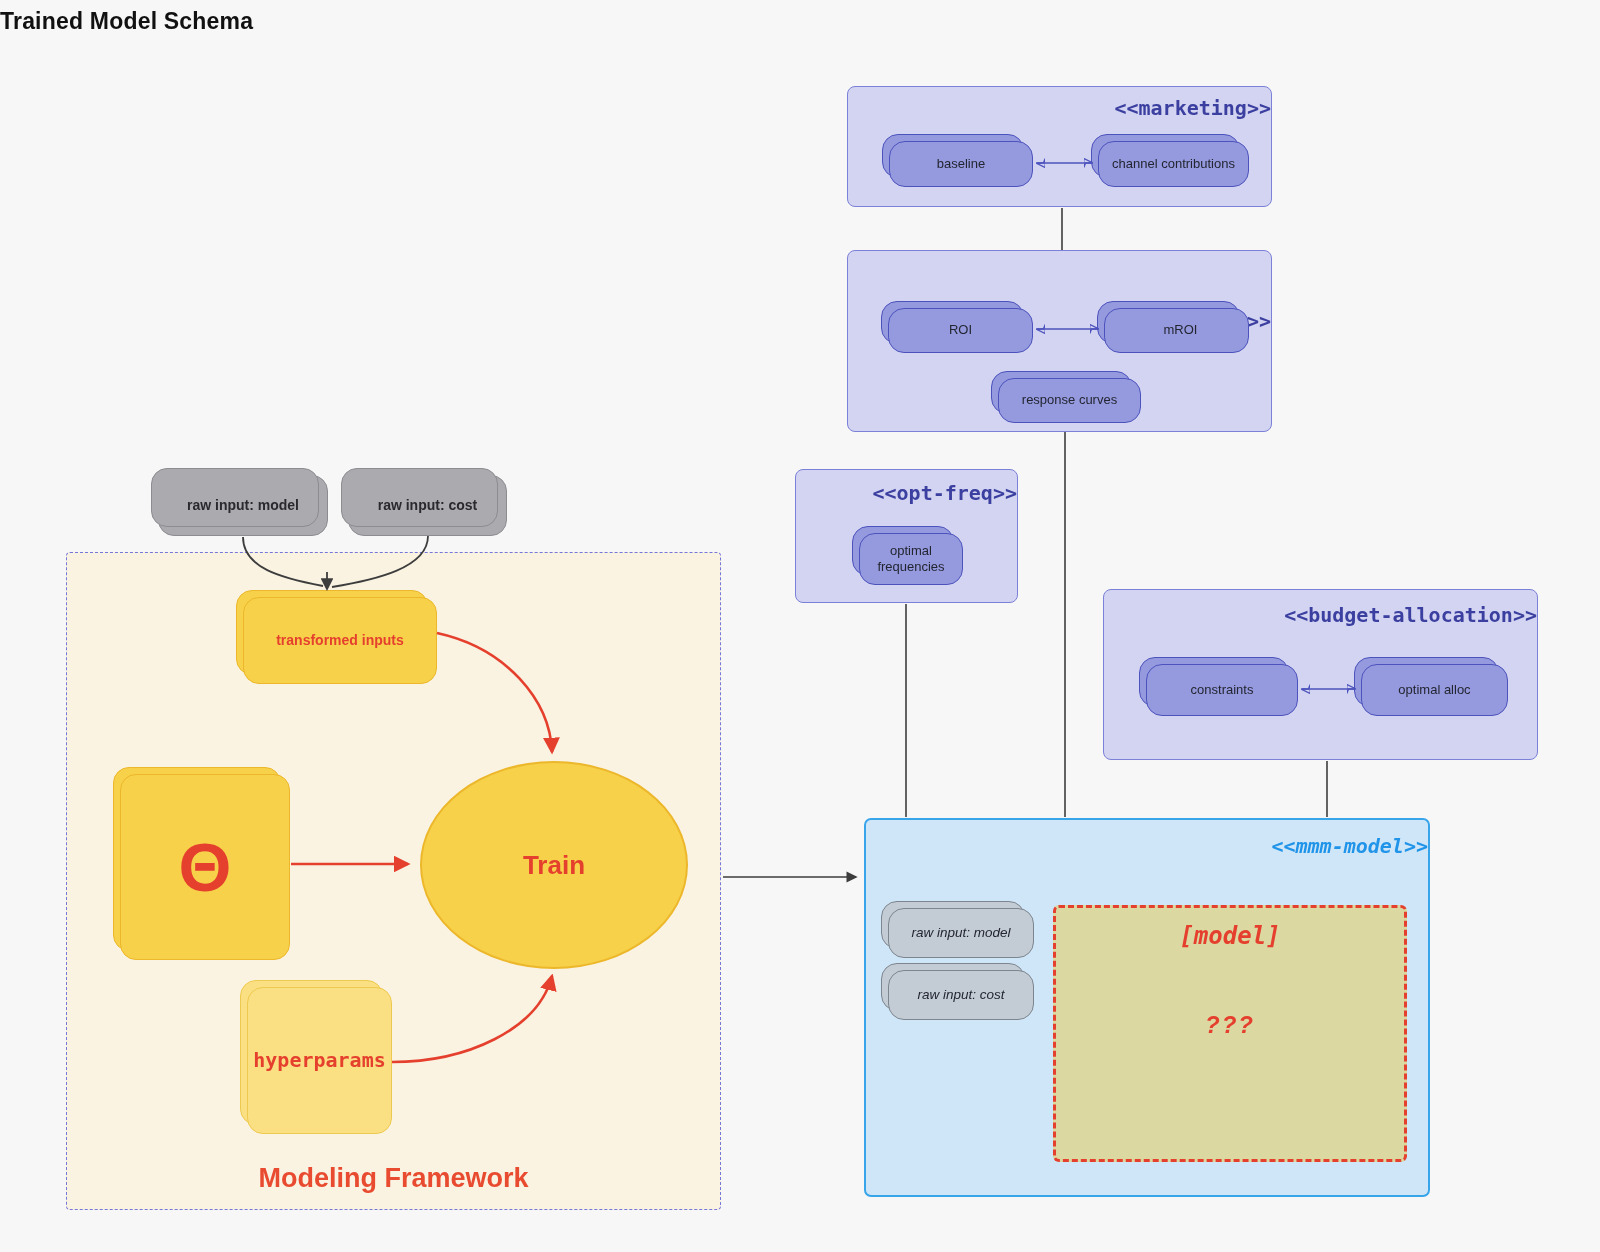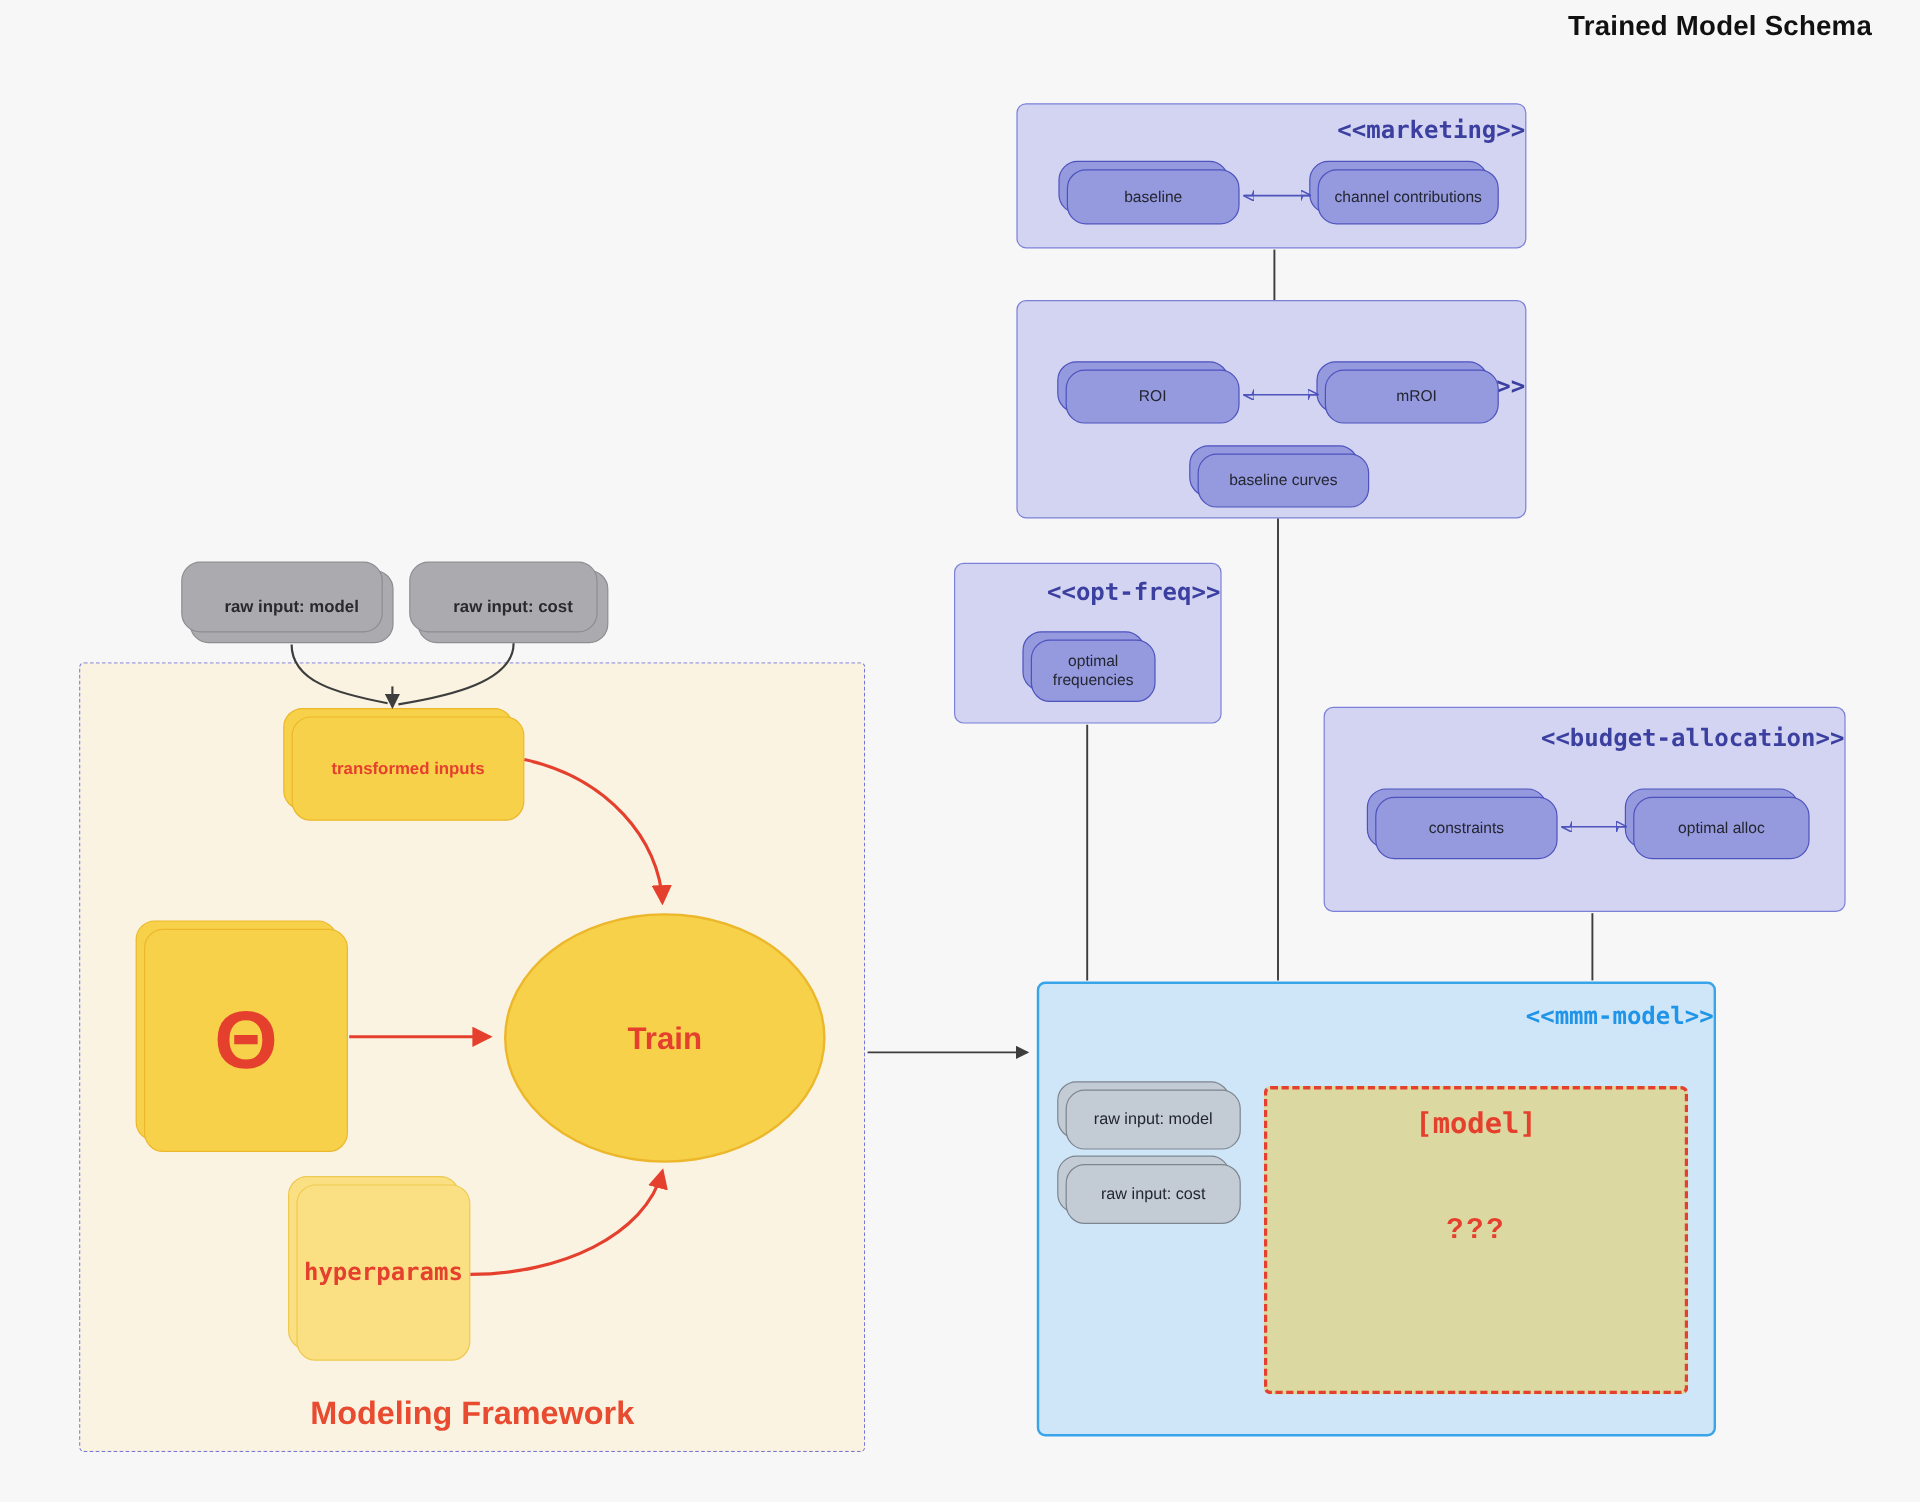--- a/index.html
+++ b/index.html
@@ -24,27 +24,27 @@
     --lyellow:#fbe083;
     --lyellow-border:#eec94f;
     --khaki:#dcd8a1;
     --red:#e5402e;
     --dark-line:#3d3d3d;
   }
   html,body{margin:0;padding:0;}
   body{background:var(--bg);font-family:"Liberation Sans",sans-serif;}
   .canvas{position:relative;width:1600px;height:1252px;background:var(--bg);overflow:hidden;}
 
-  .page-title{position:absolute;left:0;right:40px;top:8px;text-align:right;
+  .page-title{position:absolute;left:0;right:40px;top:8px;text-align:left;
     font-size:23px;font-weight:bold;color:#111;letter-spacing:.2px;}
 
   
   .container{position:absolute;z-index:1;border-radius:8px;box-sizing:border-box;}
   .c-purple{background:var(--purple-fill);border:1.5px solid var(--purple-border);}
-  .c-blue{background:var(--blue-fill);border:2px solid var(--blue-border);border-radius:7px;}
+  .c-blue{background:var(--blue-fill);border:2px solid var(--blue-border);border-radius:7px;font-style:italic;}
   .c-cream{background:var(--cream);border:1.6px dashed var(--cream-border);border-radius:4px;}
   .c-title{position:absolute;left:0;right:0;text-align:right;
     font-family:"DejaVu Sans Mono",monospace;font-weight:bold;
     font-size:20px;color:var(--indigo);white-space:nowrap;}
   .c-title.blue{color:var(--blue-text);}
 
   
   .node{position:absolute;box-sizing:border-box;border-radius:16px;
     display:flex;align-items:center;justify-content:center;text-align:center;
     font-size:13px;color:var(--node-text);line-height:1.25;padding:2px 8px;}
@@ -160,21 +160,21 @@
 
   <div class="container c-purple" style="left:847px;top:250px;width:425px;height:182px;">
     <div class="c-title" style="top:10px;margin-top:48px;">&lt;&lt;roi&gt;&gt;</div>
     <div class="node n-purple stack" style="left:40px;top:57px;width:145px;height:45px;">
       <span>ROI</span>
     </div>
     <div class="node n-purple stack" style="left:256px;top:57px;width:145px;height:45px;padding-left:16px;">
       <span>mROI</span>
     </div>
     <div class="node n-purple stack" style="left:150px;top:127px;width:143px;height:45px;">
-      <span>baseline curves</span>
+      <span>response curves</span>
     </div>
   </div>
 
   <div class="container c-purple" style="left:795px;top:469px;width:223px;height:134px;padding-left:48px;">
     <div class="c-title" style="top:11px;">&lt;&lt;opt-freq&gt;&gt;</div>
     <div class="node n-purple stack" style="left:63px;top:63px;width:104px;height:52px;">
       <span>optimal frequencies</span>
     </div>
   </div>
 

